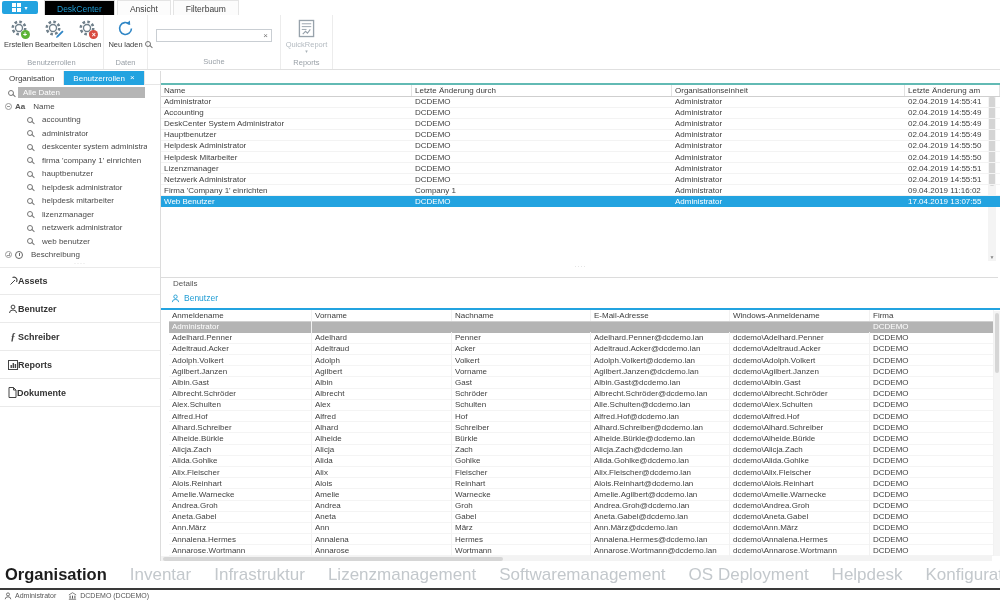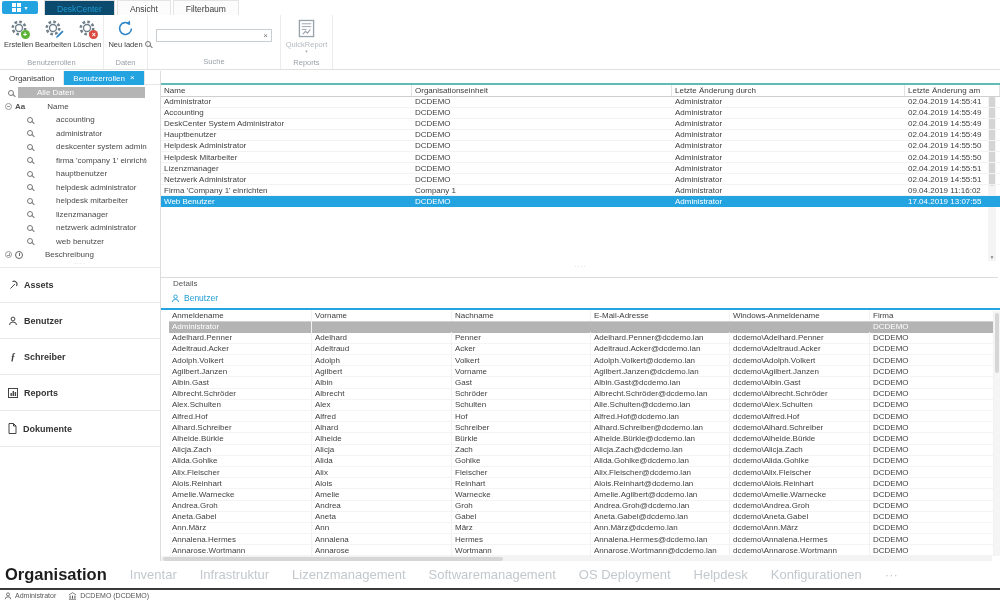--- a/index.html
+++ b/index.html
@@ -6,21 +6,21 @@
   body { background:#888; font-family:"Liberation Sans", sans-serif; }
   .screen { position:relative; width:1000px; height:601px; background:#fff; overflow:hidden; font-family:"Liberation Sans", sans-serif; }
 
   
   .ribbon-tabs { position:absolute; top:0; left:0; right:0; height:15px; background:#fff; }
   .app-btn { position:absolute; left:2px; top:1px; width:36px; height:13px; background:#23a3e0; border-radius:2px; display:flex; align-items:center; justify-content:center; gap:3px; cursor:pointer; }
   .app-btn svg { display:block; }
   .app-caret { color:#fff; font-size:6px; line-height:6px; }
   .rtab-row { position:absolute; left:44px; top:0; height:15px; display:flex; }
   .rtab { height:15px; padding:2px 12px 0 12px; font-size:8.5px; color:#3c3c3c; background:#fcfcfc; border:1px solid #e4e4e4; border-bottom:none; margin-right:2px; display:flex; align-items:center; cursor:pointer; }
-  .rtab.active { background:#0c4a6e; color:#1e9cd4; border-color:#dcdcdc; }
+  .rtab.active { background:#000000; color:#1e9cd4; border-color:#dcdcdc; }
 
   
   .ribbon-body { position:absolute; top:15px; left:0; right:0; height:55px; background:#fff; border-bottom:1px solid #e0e0e0; display:flex; }
   .rgroup { position:relative; height:100%; border-right:1px solid #ececec; display:flex; flex-direction:column; }
   .rbuttons { flex:1; display:flex; align-items:flex-start; padding:2px 4px 0 4px; gap:2px; }
   .rbtn { width:36px; height:40px; display:flex; flex-direction:column; align-items:center; justify-content:flex-start; cursor:pointer; border-radius:2px; }
   .rbtn .ic { width:22px; height:22px; display:flex; align-items:center; justify-content:center; position:relative; }
   .rbtn .lbl { font-size:7.5px; color:#3c3c3c; margin-top:1px; white-space:nowrap; }
   .rbtn.disabled .lbl { color:#b3bac0; }
   .glabel { height:13px; text-align:center; font-size:7.5px; color:#9aa1a8; line-height:12px; white-space:nowrap; }
@@ -40,39 +40,39 @@
   .mag::after { content:''; position:absolute; width:4px; height:1px; background:#777; right:-3px; bottom:-1px; transform:rotate(45deg); }
 
   
   .ltabs { position:absolute; left:0; top:71px; width:160px; height:14px; display:flex; border-bottom:1px solid #e6e6e6; }
   .ltab { height:14px; padding:0 9px; font-size:8px; color:#3c3c3c; display:flex; align-items:center; gap:5px; background:#fff; border-right:1px solid #e6e6e6; cursor:pointer; }
   .ltab.active { background:#23a3e0; color:#fff; }
   .ltab .closex { font-size:8px; line-height:8px; }
 
   .tree { position:absolute; left:0; top:86px; width:147px; height:175px; overflow:hidden; }
   .titem { height:13.5px; display:flex; align-items:center; font-size:8px; color:#4a4a4a; cursor:pointer; white-space:nowrap; }
-  .titem .t { padding:1px 19px; }
+  .titem .t { padding:1px 5px; }
   .titem.rootsel .t { background:#b5b5b5; color:#fff; flex:1; margin-right:2px; }
   .titem.root { padding-left:8px; }
   .titem.grp { padding-left:5px; gap:3px; }
   .titem.child { padding-left:27px; gap:4px; }
   .exp { width:7px; height:7px; border:1px solid #9a9a9a; border-radius:50%; position:relative; flex:none; }
   .exp::after { content:''; position:absolute; left:1px; right:1px; top:2.5px; height:1px; background:#9a9a9a; }
   .exp.plus::before { content:''; position:absolute; top:1px; bottom:1px; left:2.5px; width:1px; background:#9a9a9a; }
   .aa { font-size:8px; color:#555; font-weight:bold; }
   .clockico { width:8px; height:8px; border:1px solid #666; border-radius:50%; position:relative; flex:none; }
   .clockico::after { content:''; position:absolute; left:3px; top:1.5px; width:1px; height:3px; background:#666; }
 
   .tree-scroll { position:absolute; right:4px; top:86px; width:8px; height:175px; background:#f4f4f4; }
   .tree-scroll .arr { position:absolute; left:0; width:8px; height:8px; font-size:5px; color:#888; text-align:center; line-height:8px; }
   .tree-scroll .thumb { position:absolute; left:1px; width:6px; top:10px; height:90px; background:#d4d4d4; border-radius:3px; }
 
   .lsplit { position:absolute; left:0; top:261px; width:160px; height:6px; text-align:center; font-size:6px; color:#aaa; line-height:5px; letter-spacing:1px; cursor:row-resize; }
   .sections { position:absolute; left:0; top:267px; width:160px; }
-  .secrow { height:36px; display:flex; align-items:center; gap:6px; padding-left:8px; border-bottom:1px solid #eaeaea; font-size:9px; font-weight:bold; color:#333; cursor:pointer; background:#fff; }
+  .secrow { height:28px; display:flex; align-items:center; padding-left:8px; border-bottom:1px solid #eaeaea; font-size:9px; font-weight:bold; color:#333; cursor:pointer; background:#fff; }
   .secrow:first-child { border-top:1px solid #eaeaea; }
   .ficon { font-style:italic; font-family:"Liberation Serif", serif; font-size:10px; color:#444; width:10px; text-align:center; }
 
   .vline { position:absolute; left:160px; top:71px; height:490px; width:1px; background:#dcdcdc; }
 
   
   .tealline { position:absolute; left:161px; right:0; top:83px; height:2px; background:#62bab4; }
   .tbl { position:absolute; font-size:8px; color:#3f3f3f; }
   .trow { display:grid; align-items:center; }
   .roles .trow { grid-template-columns:251px 260px 233px auto; height:11.1px; border-bottom:1px solid #f3f3f3; }
@@ -94,21 +94,21 @@
   .det-tab { display:flex; align-items:center; gap:4px; font-size:8.5px; color:#1e9cd4; cursor:pointer; }
   .blueline { position:absolute; left:161px; right:0; top:308px; height:2px; background:#23a3e0; }
 
   .vscroll { position:absolute; right:0; top:311px; width:6px; height:245px; background:#f5f5f5; }
   .vscroll .thumb { position:absolute; left:1px; top:2px; width:4px; height:60px; background:#d6d6d6; border-radius:2px; }
   .hscroll { position:absolute; left:161px; right:8px; top:556px; height:6px; background:#f3f3f3; }
   .hscroll .thumb { position:absolute; left:2px; top:1px; width:340px; height:4px; background:#d6d6d6; border-radius:2px; }
 
   
   .footer { position:absolute; left:0; top:561px; width:1000px; height:27px; display:flex; align-items:center; padding-left:5px; background:#fff; }
-  .fitem { font-size:13px; color:#c3c8cc; margin-right:23px; white-space:nowrap; cursor:pointer; }
+  .fitem { font-size:17px; color:#c3c8cc; margin-right:23px; white-space:nowrap; cursor:pointer; }
   .fitem.active { font-size:16.5px; font-weight:bold; color:#1d1d1d; }
 
   
   .statusbar { position:absolute; left:0; top:588px; width:1000px; height:13px; border-top:2px solid #3a3a3a; background:#fff; display:flex; align-items:center; gap:12px; padding-left:4px; }
   .schip { display:flex; align-items:center; gap:3px; font-size:7px; color:#555; }
   svg { flex:none; }
 </style>
 </head>
 <body>
 
@@ -333,22 +333,22 @@
       <span>Dokumente</span>
     </div>
   </div>
 
   <div class="vline"></div>
   <div class="tealline"></div>
 
   <div class="tbl roles" style="left:161px; right:0; top:85px;">
     <div class="trow hdr">
       <div class="cell">Name</div>
+      <div class="cell">Letzte Änderung durch</div>
       <div class="cell">Organisationseinheit</div>
-      <div class="cell">Letzte Änderung durch</div>
       <div class="cell">Letzte Änderung am</div>
     </div>
     <div class="trow">
       <div class="cell">Administrator</div>
       <div class="cell">DCDEMO</div>
       <div class="cell">Administrator</div>
       <div class="cell">02.04.2019 14:55:41</div>
     </div>
       <div class="trow">
       <div class="cell">Accounting</div>

